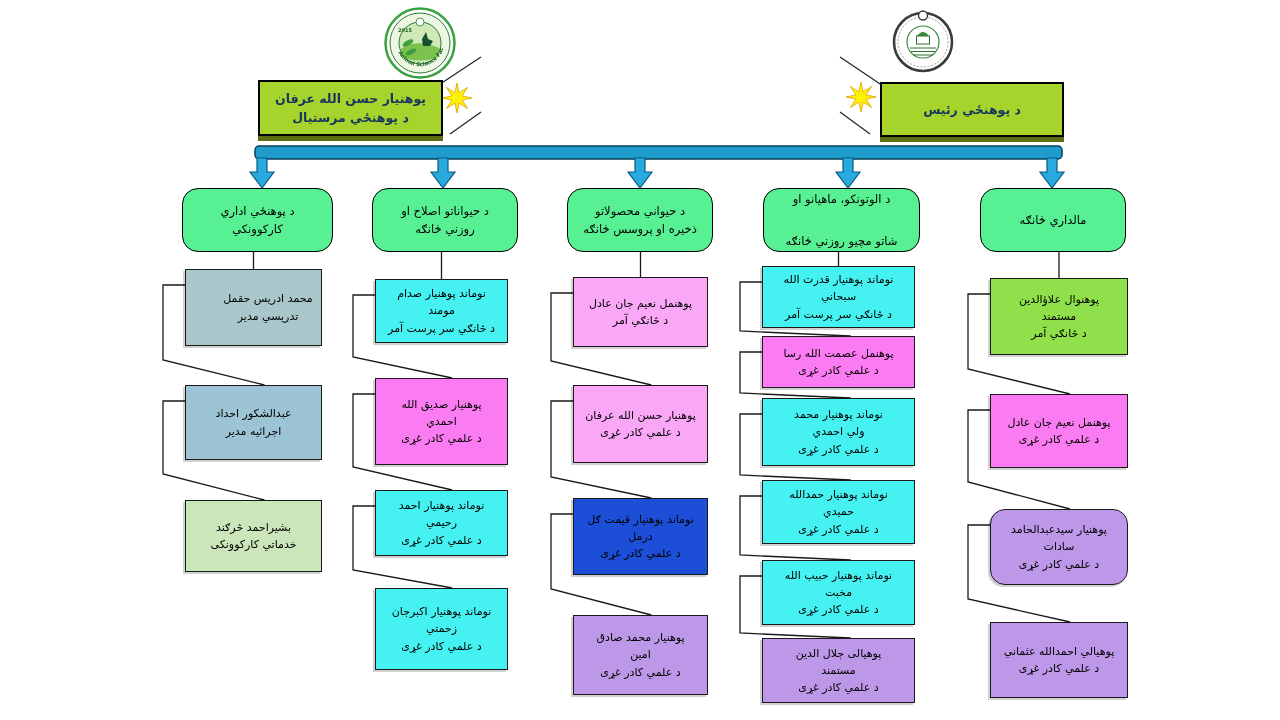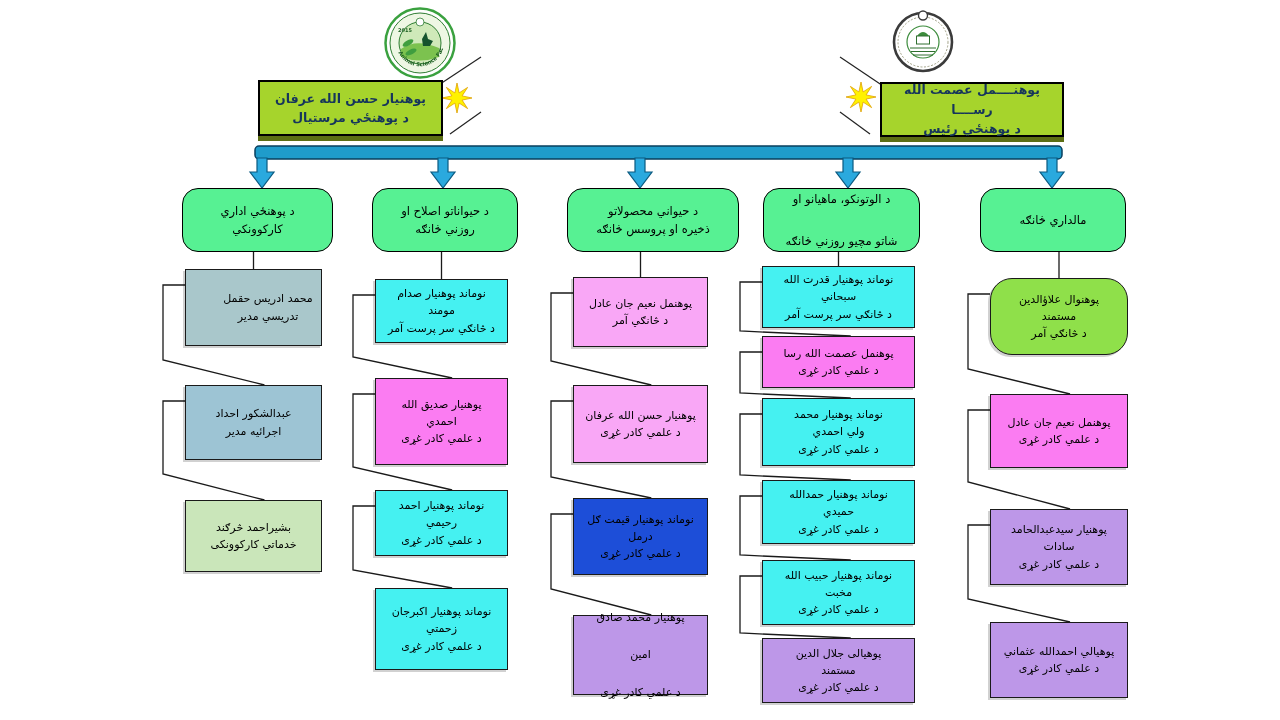--- a/index.html
+++ b/index.html
@@ -118,21 +118,20 @@
     <path d="M20 40 H46 M21 43.5 H45 M23 47 H43" stroke="#2f6f2f" stroke-width="1" fill="none"></path>
   </svg>
 
 
   <div class="abs side-box side-left">
     <span>پوهنيار حسن الله عرفان</span>
     <span>د پوهنځي مرستيال</span>
   </div>
 
   <div class="abs side-box side-right">
-    <span>پوهنــــمل عصمت الله رســــا</span>
     <span>د پوهنځي رئيس</span>
   </div>
 
   <div id="columns">
       <div class="dept-header" style="left: 182px; width: 151px;">
         <span>د پوهنځي اداري</span>
         <span>کارکوونکي</span>
       </div>
       <div class="org-box" style="left: 185px; top: 269px; width: 137px; height: 77px; background: rgb(169, 199, 203); padding-left: 32px;">
         <span>محمد ادريس حقمل</span>
@@ -163,38 +162,38 @@
       <div class="org-box" style="left: 375px; top: 490px; width: 133px; height: 66px; background: rgb(69, 241, 241);">
         <span>نوماند پوهنيار احمد</span>
         <span>رحيمي</span>
         <span>د علمي کادر غړی</span>
       </div>
       <div class="org-box" style="left: 375px; top: 588px; width: 133px; height: 82px; background: rgb(69, 241, 241);">
         <span>نوماند پوهنيار اکبرجان</span>
         <span>زحمتي</span>
         <span>د علمي کادر غړی</span>
       </div>
-      <div class="dept-header" style="left: 567px; width: 172px;">
+      <div class="dept-header" style="left: 567px; width: 146px;">
         <span>د حيواني محصولاتو</span>
         <span>ذخيره او پروسس څانګه</span>
       </div>
       <div class="org-box" style="left: 573px; top: 277px; width: 135px; height: 70px; background: rgb(249, 167, 246);">
         <span>پوهنمل نعيم جان عادل</span>
         <span>د څانګي آمر</span>
       </div>
       <div class="org-box" style="left: 573px; top: 385px; width: 135px; height: 78px; background: rgb(249, 167, 246);">
         <span>پوهنيار حسن الله عرفان</span>
         <span>د علمي کادر غړی</span>
       </div>
       <div class="org-box" style="left: 573px; top: 498px; width: 135px; height: 77px; background: #1d4ed8;">
         <span>نوماند پوهنيار قيمت ګل</span>
         <span>درمل</span>
         <span>د علمي کادر غړی</span>
       </div>
-      <div class="org-box" style="left: 573px; top: 615px; width: 135px; height: 80px; background: rgb(189, 151, 232); gap: 20px;">
+      <div class="org-box" style="left: 573px; top: 615px; width: 135px; height: 80px; background: rgb(189, 151, 232);">
         <span>پوهنيار محمد صادق</span>
         <span>امين</span>
         <span>د علمي کادر غړی</span>
       </div>
       <div class="dept-header" style="left: 763px; width: 157px; gap: 24px;">
         <span>د الوتونکو، ماهيانو او</span>
         <span>شاتو مچيو روزني څانګه</span>
       </div>
       <div class="org-box" style="left: 762px; top: 266px; width: 153px; height: 62px; background: rgb(69, 241, 241);">
         <span>نوماند پوهنيار قدرت الله</span>
@@ -221,30 +220,30 @@
         <span>د علمي کادر غړی</span>
       </div>
       <div class="org-box" style="left: 762px; top: 638px; width: 153px; height: 65px; background: rgb(189, 151, 232);">
         <span>پوهيالی جلال الدين</span>
         <span>مستمند</span>
         <span>د علمي کادر غړی</span>
       </div>
       <div class="dept-header" style="left: 980px; width: 146px;">
         <span>مالداري څانګه</span>
       </div>
-      <div class="org-box" style="left: 990px; top: 278px; width: 138px; height: 77px; background: rgb(143, 224, 74); border-radius: 22px;">
+      <div class="org-box" style="left: 990px; top: 278px; width: 138px; height: 77px; background: rgb(143, 224, 74);">
         <span>پوهنوال علاؤالدين</span>
         <span>مستمند</span>
         <span>د څانګي آمر</span>
       </div>
       <div class="org-box" style="left: 990px; top: 394px; width: 138px; height: 74px; background: rgb(251, 124, 242);">
         <span>پوهنمل نعيم جان عادل</span>
         <span>د علمي کادر غړی</span>
       </div>
-      <div class="org-box" style="left: 990px; top: 509px; width: 138px; height: 76px; background: rgb(189, 151, 232);">
+      <div class="org-box" style="left: 990px; top: 509px; width: 138px; height: 76px; background: rgb(189, 151, 232); border-radius: 15px;">
         <span>پوهنيار سيدعبدالحامد</span>
         <span>سادات</span>
         <span>د علمي کادر غړی</span>
       </div>
       <div class="org-box" style="left: 990px; top: 622px; width: 138px; height: 76px; background: rgb(189, 151, 232);">
         <span>پوهيالي احمدالله عثماني</span>
         <span>د علمي کادر غړی</span>
       </div>
     </div>
 </div>

